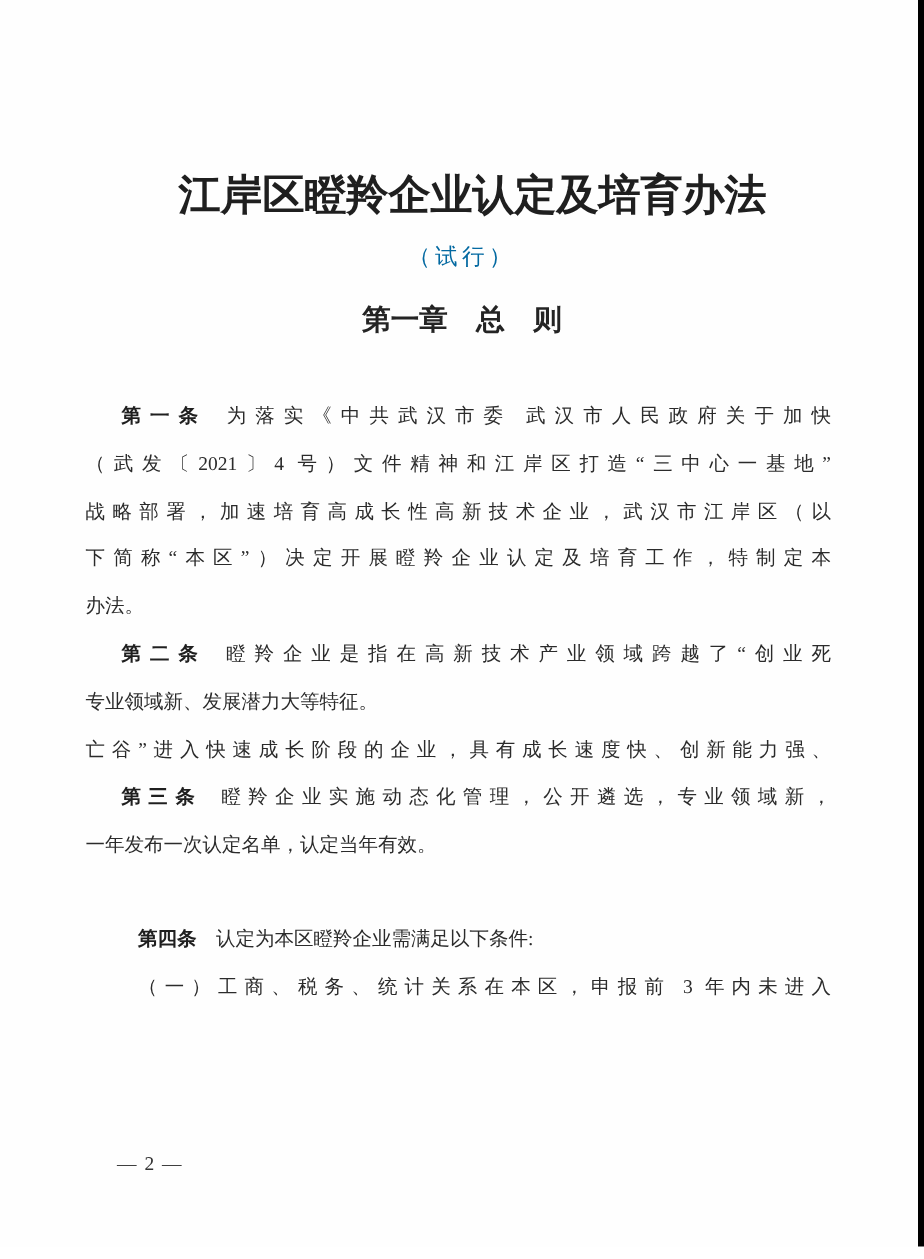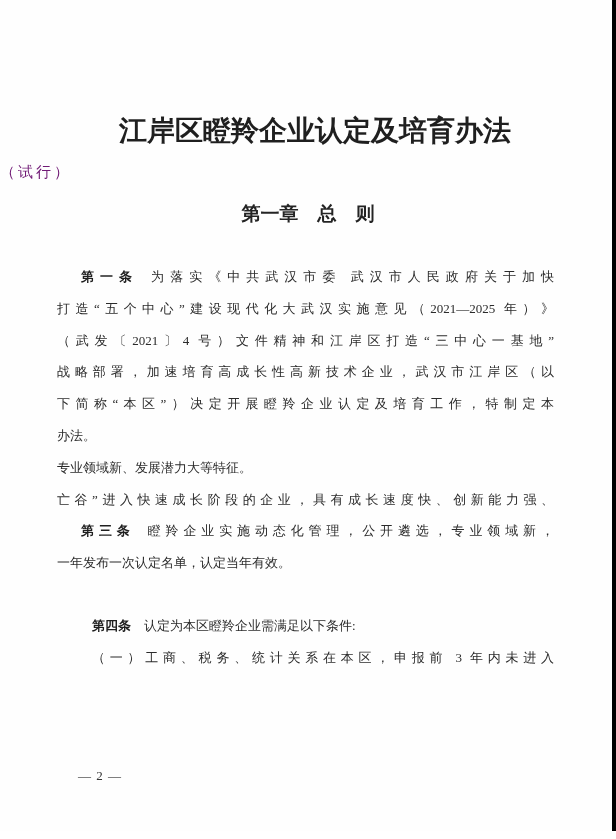--- a/index.html
+++ b/index.html
@@ -20,25 +20,25 @@
     padding-left: 14px;
     text-align: center;
     font-size: 28px;
     line-height: 30px;
     font-weight: bold;
     letter-spacing: 0px;
     color: #1f1f1f;
   }
   .doc-subtitle {
     margin-top: 14px;
-    text-align: left;
+    text-align: center;
     font-size: 15px;
     line-height: 24px;
     letter-spacing: 3px;
-    color: #701a75;
+    color: #0369a1;
   }
   .chapter-heading {
     text-align: center;
     font-size: 19px;
     line-height: 28px;
     font-weight: bold;
     color: #242424;
   }
   .ch1 { margin-top: 16px; }
   .ch2 { margin-top: 20px; }
@@ -90,25 +90,25 @@
 <div class="page">
 
   <div class="doc-title">江岸区瞪羚企业认定及培育办法</div>
 
   <div class="doc-subtitle">（试行）</div>
 
   <div class="chapter-heading ch1">第一章　总　则</div>
 
   <div class="body-block b1">
     <div class="line fill indent"><span class="term">第一条</span><span>为落实《中共武汉市委 武汉市人民政府关于加快</span></div>
-    <div class="line fill"><span>打造“五个中心”建设现代化大武汉实施意见（2021—2025 年）》</span></div>
     <div class="line fill"><span>（武发〔2021〕4 号）文件精神和江岸区打造“三中心一基地”</span></div>
     <div class="line fill"><span>战略部署，加速培育高成长性高新技术企业，武汉市江岸区（以</span></div>
     <div class="line fill"><span>下简称“本区”）决定开展瞪羚企业认定及培育工作，特制定本</span></div>
     <div class="line"><span>办法。</span></div>
+    <div class="line fill indent"><span class="term">第二条</span><span>瞪羚企业是指在高新技术产业领域跨越了“创业死</span></div>
     <div class="line"><span>专业领域新、发展潜力大等特征。</span></div>
     <div class="line fill"><span>亡谷”进入快速成长阶段的企业，具有成长速度快、创新能力强、</span></div>
     <div class="line fill indent"><span class="term">第三条</span><span>瞪羚企业实施动态化管理，公开遴选，专业领域新，</span></div>
     <div class="line"><span>一年发布一次认定名单，认定当年有效。</span></div>
   </div>
 
 
   <div class="body-block b2">
     <div class="line indent2"><span class="term">第四条</span><span>认定为本区瞪羚企业需满足以下条件:</span></div>
     <div class="line fill indent2"><span>（一）工商、税务、统计关系在本区，申报前 3 年内未进入</span></div>

